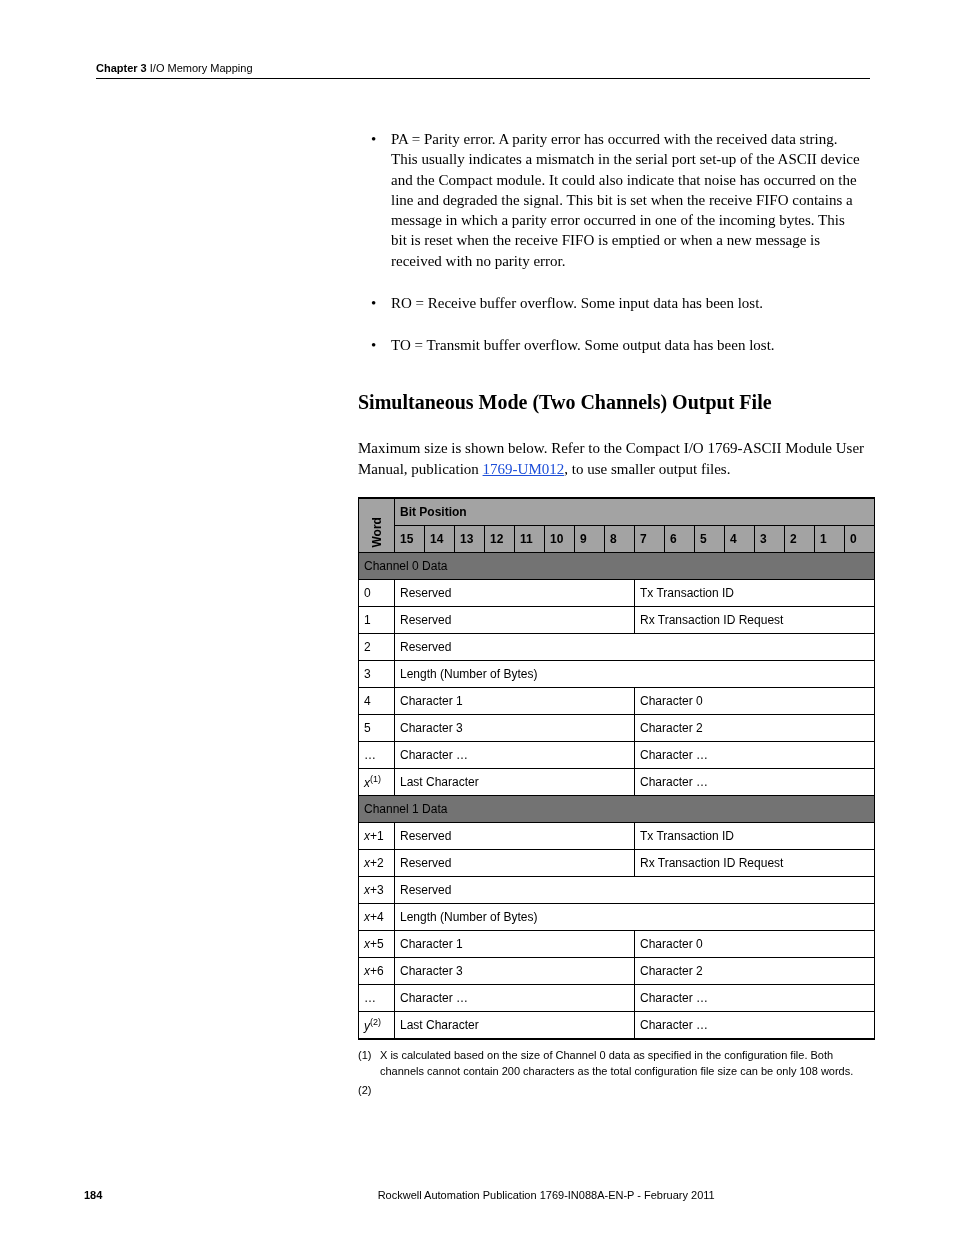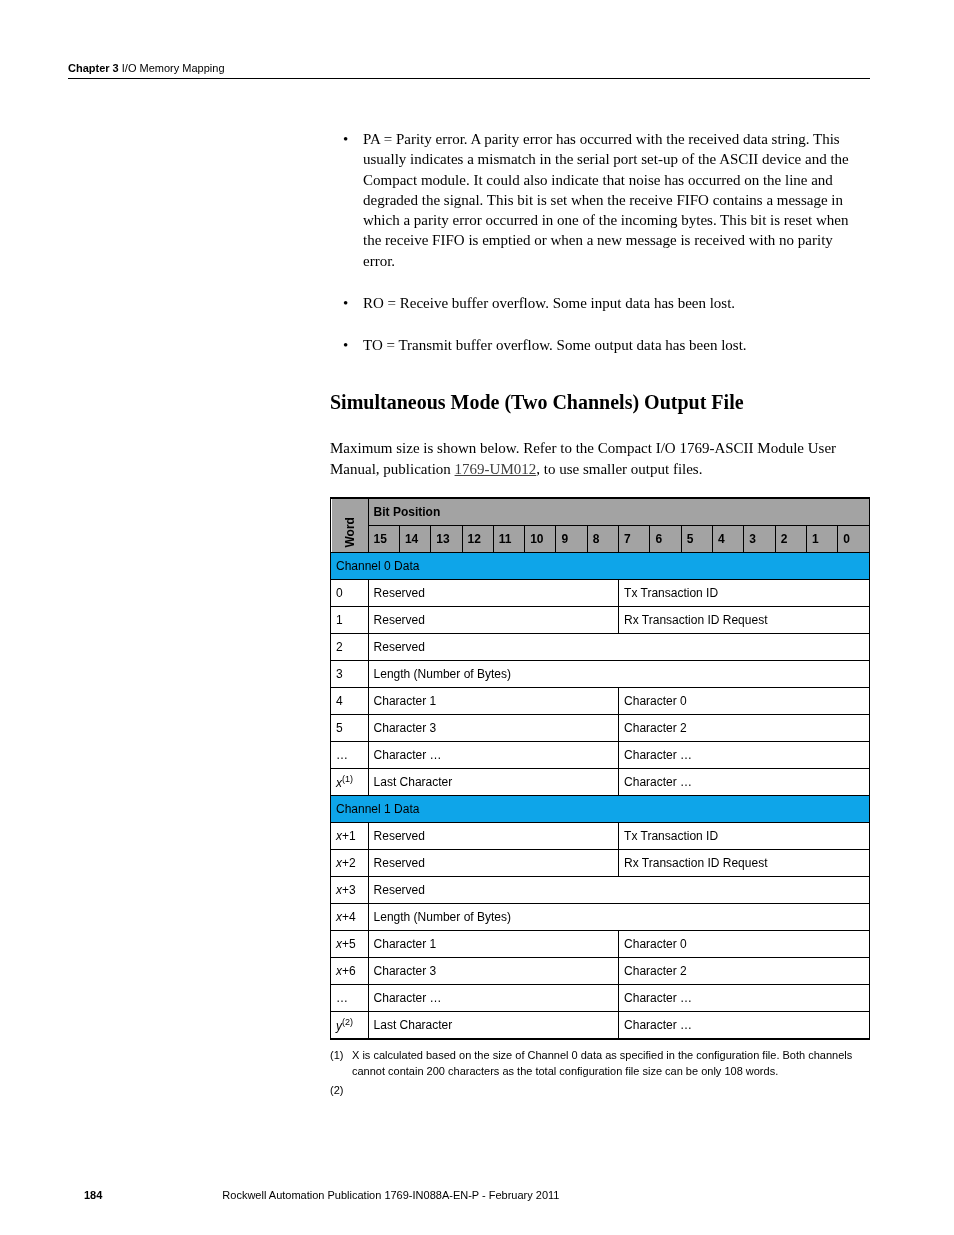--- a/index.html
+++ b/index.html
@@ -7,21 +7,21 @@
     padding: 0;
     font-family: Georgia, 'Times New Roman', serif;
     background: #fff;
     color: #000;
     width: 954px;
     height: 1235px;
     position: relative;
     box-sizing: border-box;
   }
   .page {
-    padding: 62px 84px 0 68px;
+    padding: 62px 84px 0 96px;
     box-sizing: border-box;
   }
   .running-head {
     font-family: Arial, Helvetica, sans-serif;
     font-size: 11px;
     padding-bottom: 4px;
     border-bottom: 1.5px solid #000;
     margin-bottom: 50px;
   }
   .running-head .bold { font-weight: bold; }
@@ -48,21 +48,21 @@
     top: 0;
     font-size: 15px;
   }
   h2.section {
     font-family: Liberation Serif, serif;
     font-weight: bold;
     font-size: 20px;
     margin: 34px 0 22px 0;
   }
   .intro { margin-bottom: 18px; }
-  a.link { color: #404040; text-decoration: underline; }
+  a.link { color: #1d4ed8; text-decoration: underline; }
 
   table.bit-table {
     width: 100%;
     border-collapse: collapse;
     font-family: Arial, Helvetica, sans-serif;
     font-size: 12px;
     border-top: 2px solid #000;
     border-bottom: 2px solid #000;
     table-layout: fixed;
   }
@@ -83,21 +83,21 @@
     transform: rotate(180deg);
     text-align: center;
     font-weight: bold;
     width: 32px;
     padding: 4px 2px !important;
   }
   .col-w { width: 36px; }
   .bitcol { width: 30px; }
   .section-row td {
     font-weight: bold;
-    background: #0ea5e9;
+    background: #737373;
   }
   .super { font-size: 9px; vertical-align: super; }
   .ital { font-style: italic; }
 
   .footnotes {
     margin-left: 262px;
     font-family: Arial, Helvetica, sans-serif;
     font-size: 11px;
     margin-top: 8px;
     line-height: 1.4;
@@ -112,21 +112,21 @@
     position: absolute;
     bottom: 34px;
     left: 84px;
     right: 84px;
     font-family: Arial, Helvetica, sans-serif;
     font-size: 11px;
     display: flex;
     align-items: baseline;
   }
   .footer .pnum { font-weight: bold; margin-right: 120px; }
-  .footer .ptxt { flex: 1; }
+  .footer .ptxt { flex: 1; text-align: center; }
 </style>
 </head>
 <body>
 
 <div class="page">
 
   <div class="running-head">
     <span class="bold">Chapter 3</span>
     <span>I/O Memory Mapping</span>
   </div>

